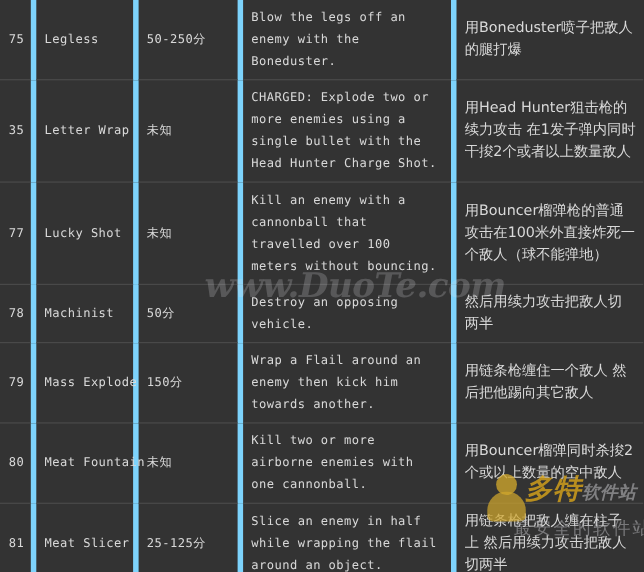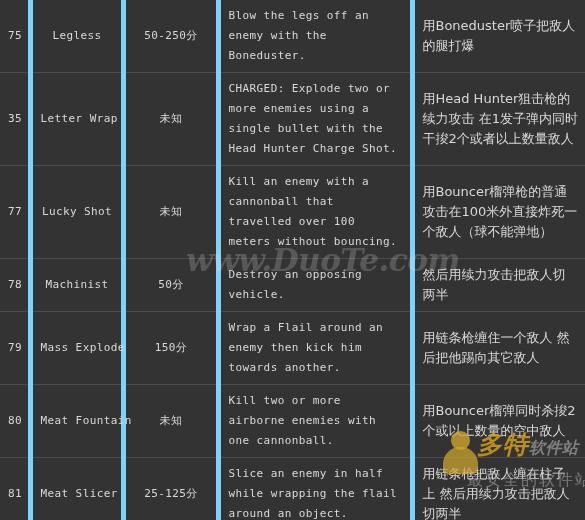--- a/index.html
+++ b/index.html
@@ -53,21 +53,20 @@
     line-height: 20px;
     letter-spacing: 0.4px;
   }
   .cell-cn {
     font-family: "DejaVu Sans", sans-serif;
     font-size: 13px;
     line-height: 20px;
   }
   .cell-score, .cell-name, .cell-id {
     white-space: nowrap;
-    text-align: center;
   }
   .cell-desc, .cell-cn {
     word-break: break-word;
   }
 
   
   .wm-layer {
     position: absolute;
     inset: 0;
     z-index: 5;

